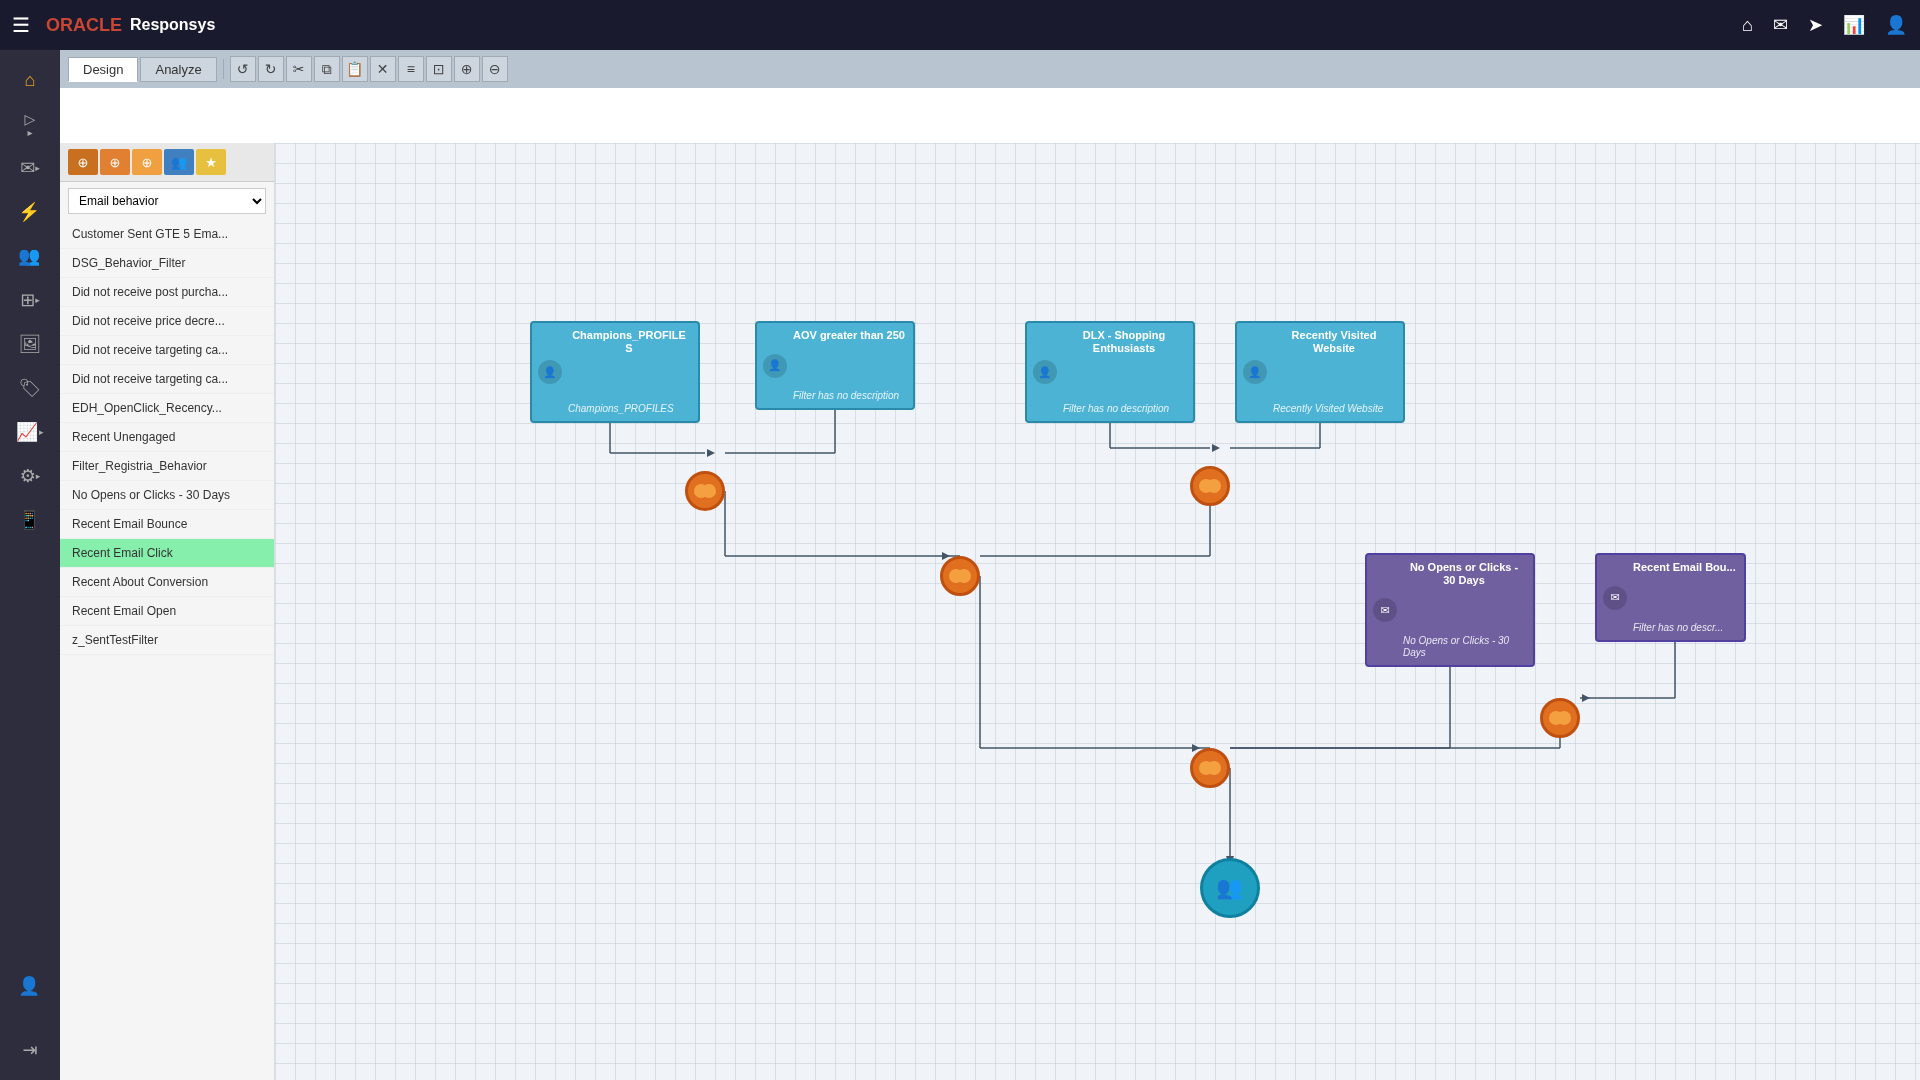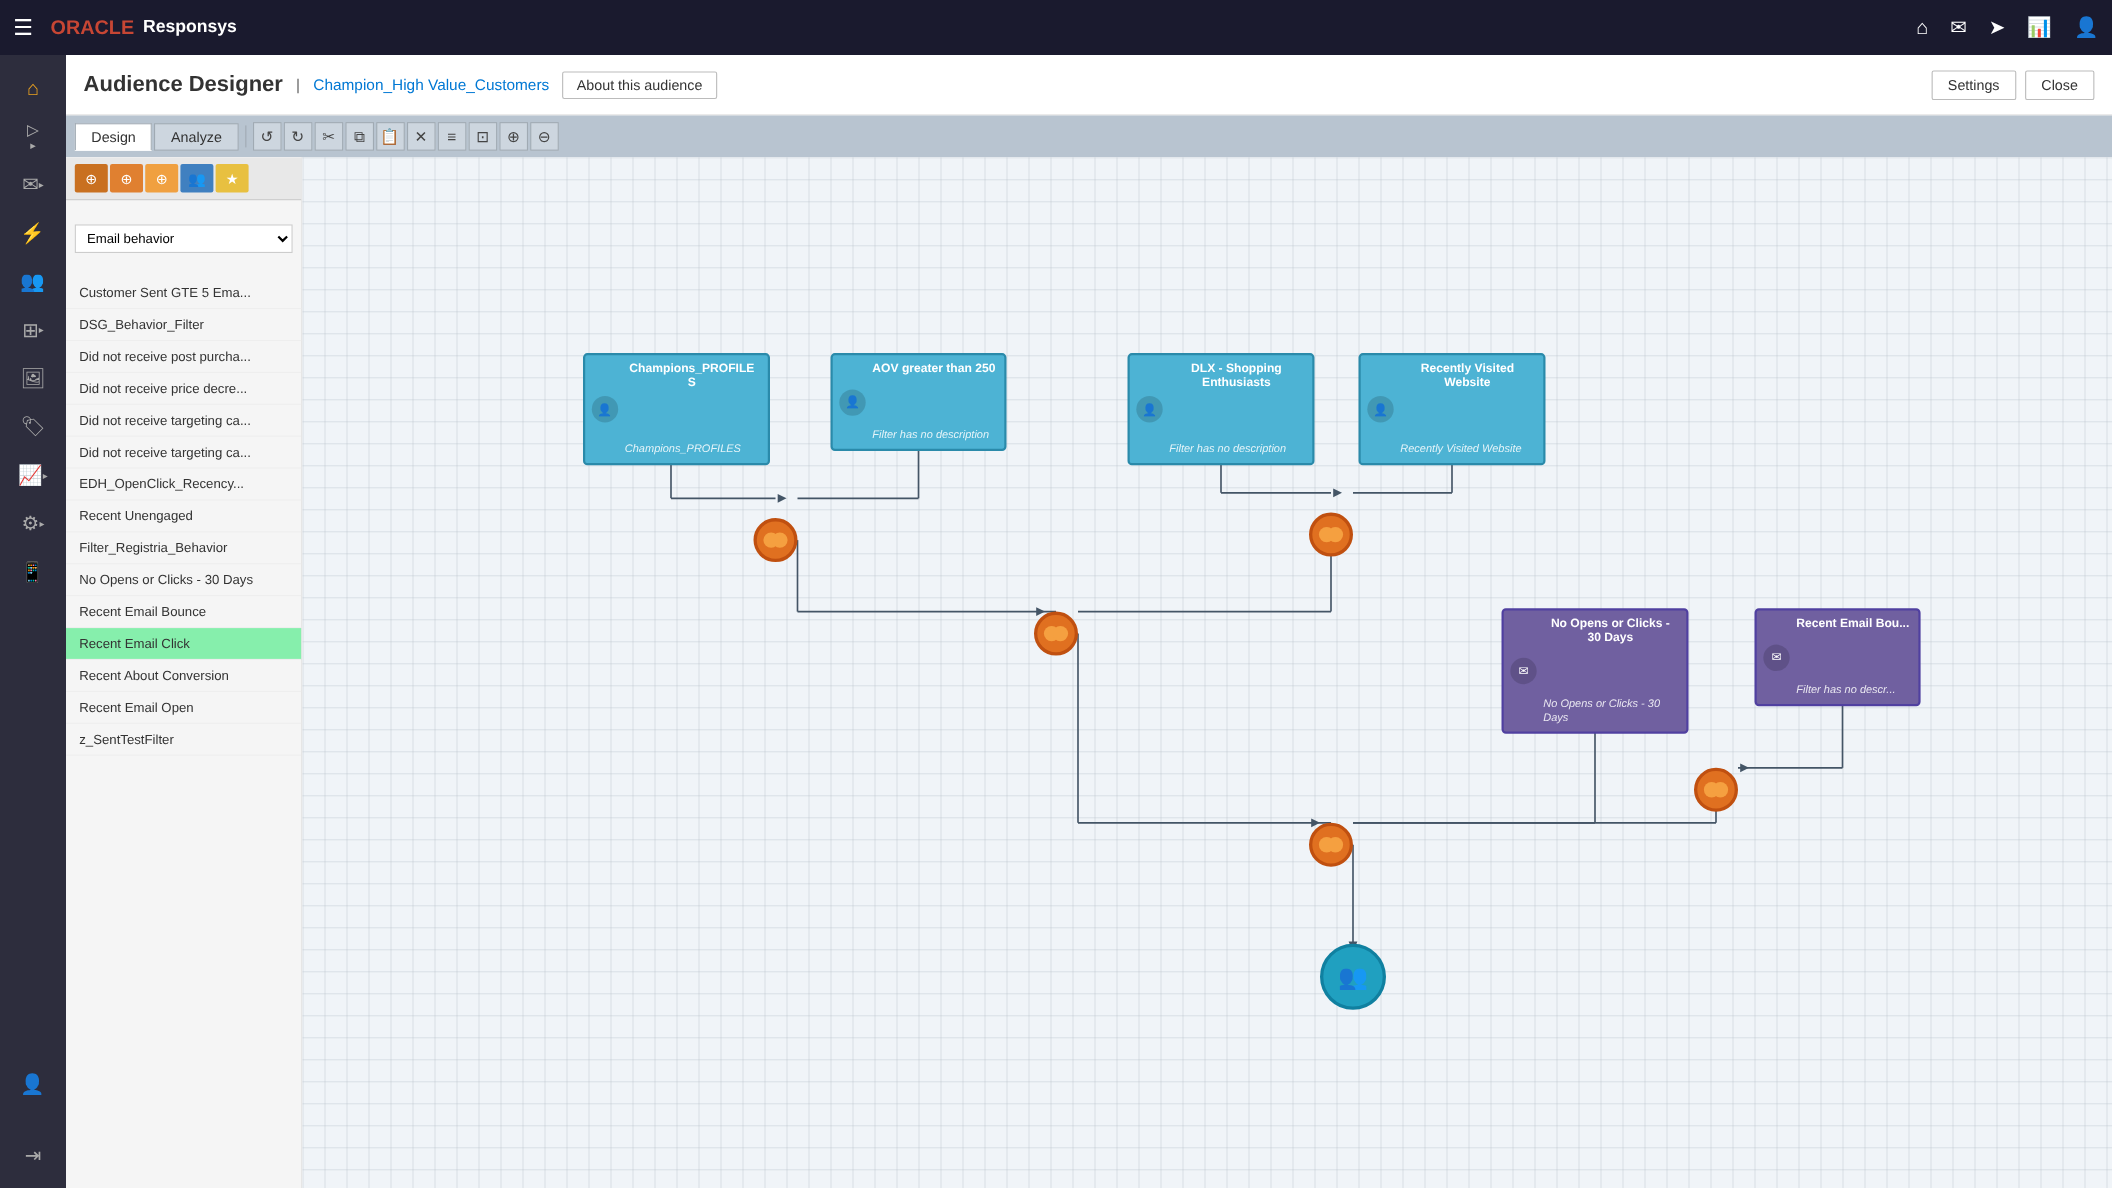--- a/index.html
+++ b/index.html
@@ -209,21 +209,21 @@
       font-size: 13px;
     }
     .filter-icon-btn.orange-dark { background: #c97020; color: white; }
     .filter-icon-btn.orange-med { background: #e08030; color: white; }
     .filter-icon-btn.orange-light { background: #f0a040; color: white; }
     .filter-icon-btn.blue { background: #4080c0; color: white; }
     .filter-icon-btn.yellow { background: #e8c040; color: white; }
 
     .filter-category-dropdown {
       width: calc(100% - 16px);
-      margin: 22px 8px;
+      margin: 6px 8px;
       padding: 4px 6px;
       font-size: 12px;
       border: 1px solid #ccc;
       background: white;
       cursor: pointer;
     }
 
     .filter-list-item {
       padding: 7px 12px;
       font-size: 12px;
@@ -400,30 +400,20 @@
   <div class="sidebar-icon">⚙
     <span class="arrow" style="font-size:9px;">▸</span>
   </div>
   <div class="sidebar-icon">📱</div>
   <div class="sidebar-icon sidebar-bottom">👤</div>
   <div class="sidebar-icon" style="margin-bottom:10px;">⇥</div>
 </div>
 
 <div class="main-content">
 
-  <div class="page-header">
-    <span class="page-title">Audience Designer</span>
-    <span class="breadcrumb-separator">|</span>
-    <span class="breadcrumb-link">Champion_High Value_Customers</span>
-    <button class="about-btn">About this audience</button>
-    <div class="header-right-btns">
-      <button class="settings-btn">Settings</button>
-      <button class="close-btn">Close</button>
-    </div>
-  </div>
 
   <div class="toolbar">
     <button class="tab-btn active">Design</button>
     <button class="tab-btn">Analyze</button>
     <div class="toolbar-separator"></div>
     <div class="tool-icon">↺</div>
     <div class="tool-icon">↻</div>
     <div class="tool-icon">✂</div>
     <div class="tool-icon">⧉</div>
     <div class="tool-icon">📋</div>

